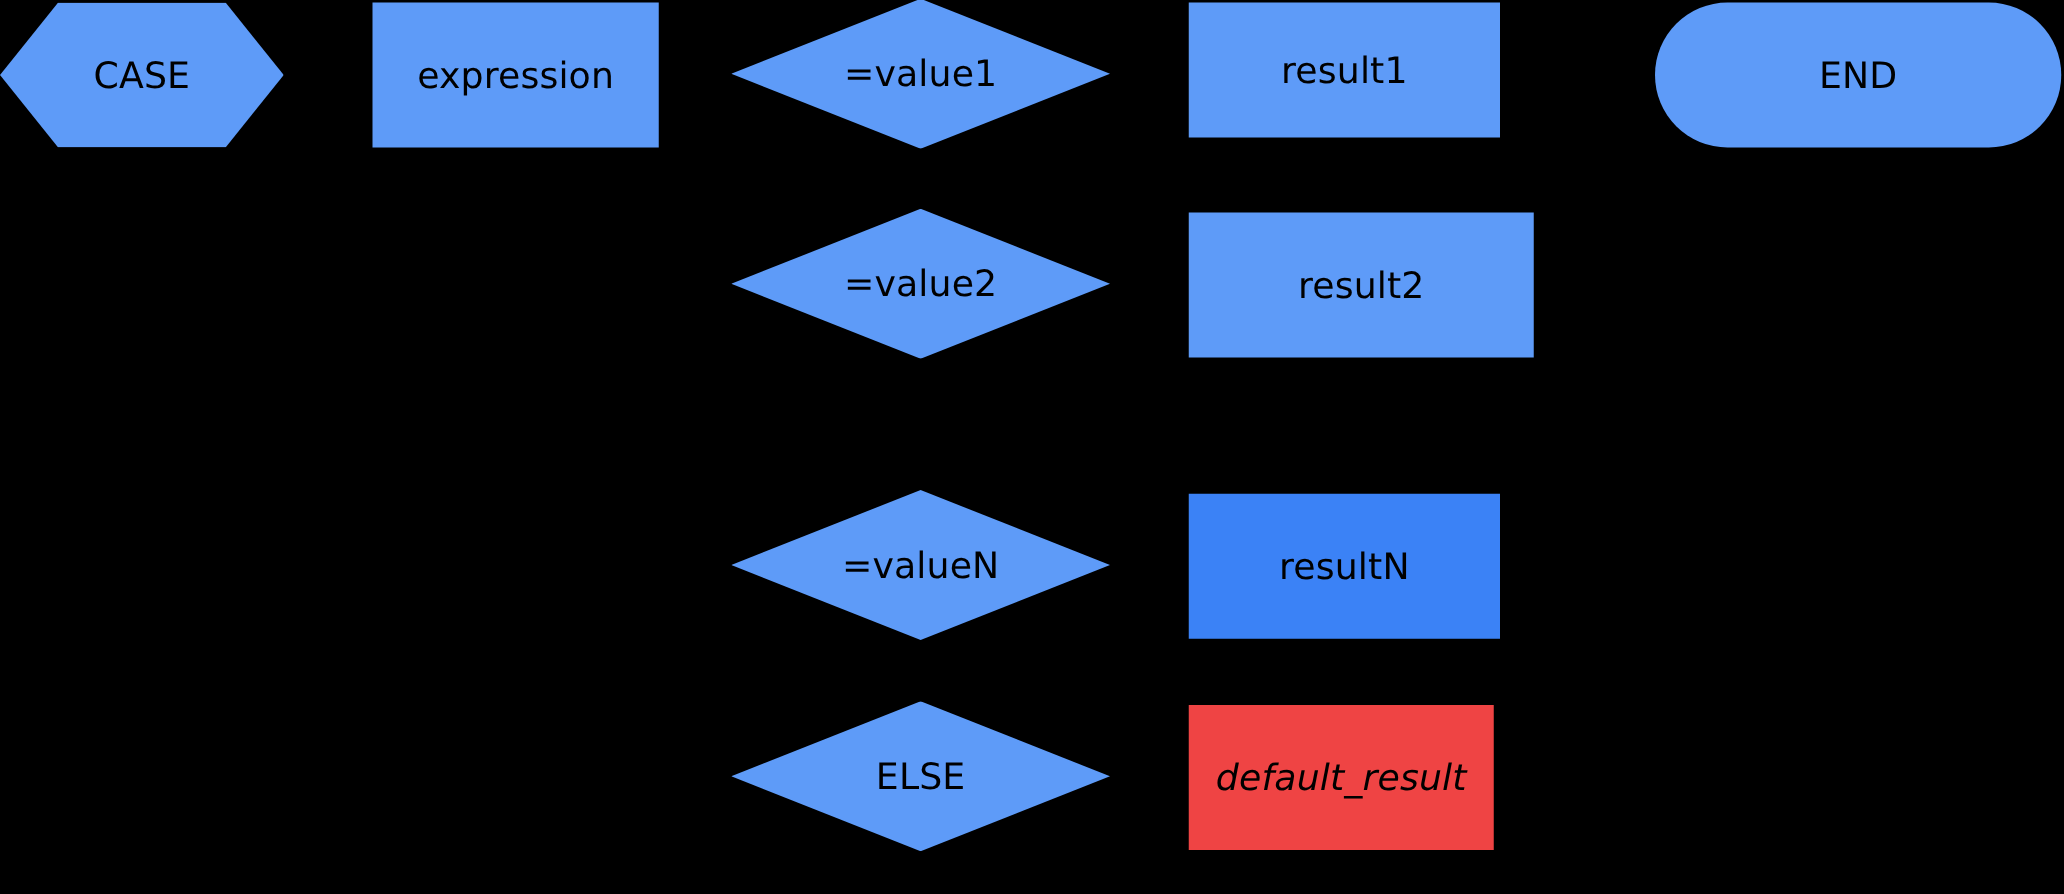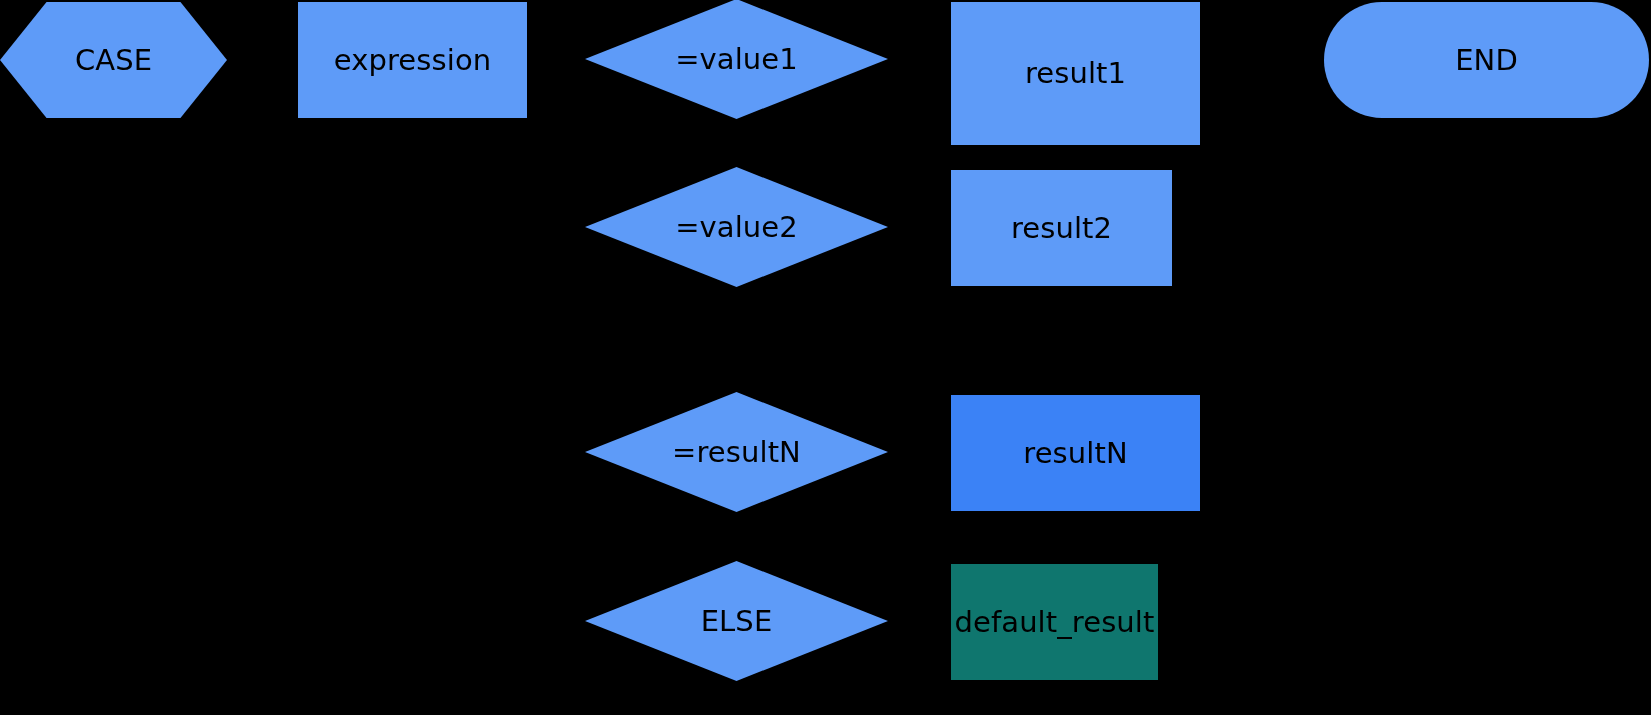--- a/index.html
+++ b/index.html
@@ -60,33 +60,33 @@
     <div class="node shape-rect" style="left: 298px; top: 2px; width: 229px; height: 116px; background: rgb(94, 155, 248); color: rgb(0, 0, 0);">
       <span class="label">expression</span>
     </div>
     <div class="node shape-diamond" style="left: 585px; top: -1px; width: 303px; height: 120px; background: rgb(94, 155, 248); color: rgb(0, 0, 0);">
       <span class="label">=value1</span>
     </div>
     <div class="node shape-diamond" style="left: 585px; top: 167px; width: 303px; height: 120px; background: rgb(94, 155, 248); color: rgb(0, 0, 0);">
       <span class="label">=value2</span>
     </div>
     <div class="node shape-diamond" style="left: 585px; top: 392px; width: 303px; height: 120px; background: rgb(94, 155, 248); color: rgb(0, 0, 0);">
-      <span class="label">=resultN</span>
+      <span class="label">=valueN</span>
     </div>
     <div class="node shape-diamond" style="left: 585px; top: 561px; width: 303px; height: 120px; background: rgb(94, 155, 248); color: rgb(0, 0, 0);">
       <span class="label">ELSE</span>
     </div>
-    <div class="node shape-rect" style="left: 951px; top: 2px; width: 249px; height: 143px; background: rgb(94, 155, 248); color: rgb(0, 0, 0);">
+    <div class="node shape-rect" style="left: 951px; top: 2px; width: 249px; height: 108px; background: rgb(94, 155, 248); color: rgb(0, 0, 0);">
       <span class="label">result1</span>
     </div>
-    <div class="node shape-rect" style="left: 951px; top: 170px; width: 221px; height: 116px; background: rgb(94, 155, 248); color: rgb(0, 0, 0);">
+    <div class="node shape-rect" style="left: 951px; top: 170px; width: 276px; height: 116px; background: rgb(94, 155, 248); color: rgb(0, 0, 0);">
       <span class="label">result2</span>
     </div>
     <div class="node shape-rect" style="left: 951px; top: 395px; width: 249px; height: 116px; background: #3b82f6; color: rgb(0, 0, 0);">
       <span class="label">resultN</span>
     </div>
-    <div class="node shape-rect" style="left: 951px; top: 564px; width: 207px; height: 116px; background: #0f766e; color: rgb(0, 0, 0);">
+    <div class="node shape-rect" style="left: 951px; top: 564px; width: 244px; height: 116px; background: #ef4444; color: rgb(0, 0, 0); font-style: italic;">
       <span class="label">default_result</span>
     </div>
     <div class="node shape-stadium" style="left: 1324px; top: 2px; width: 325px; height: 116px; background: rgb(94, 155, 248); color: rgb(0, 0, 0);">
       <span class="label">END</span>
     </div>
   </div>
 
 </body></html>

